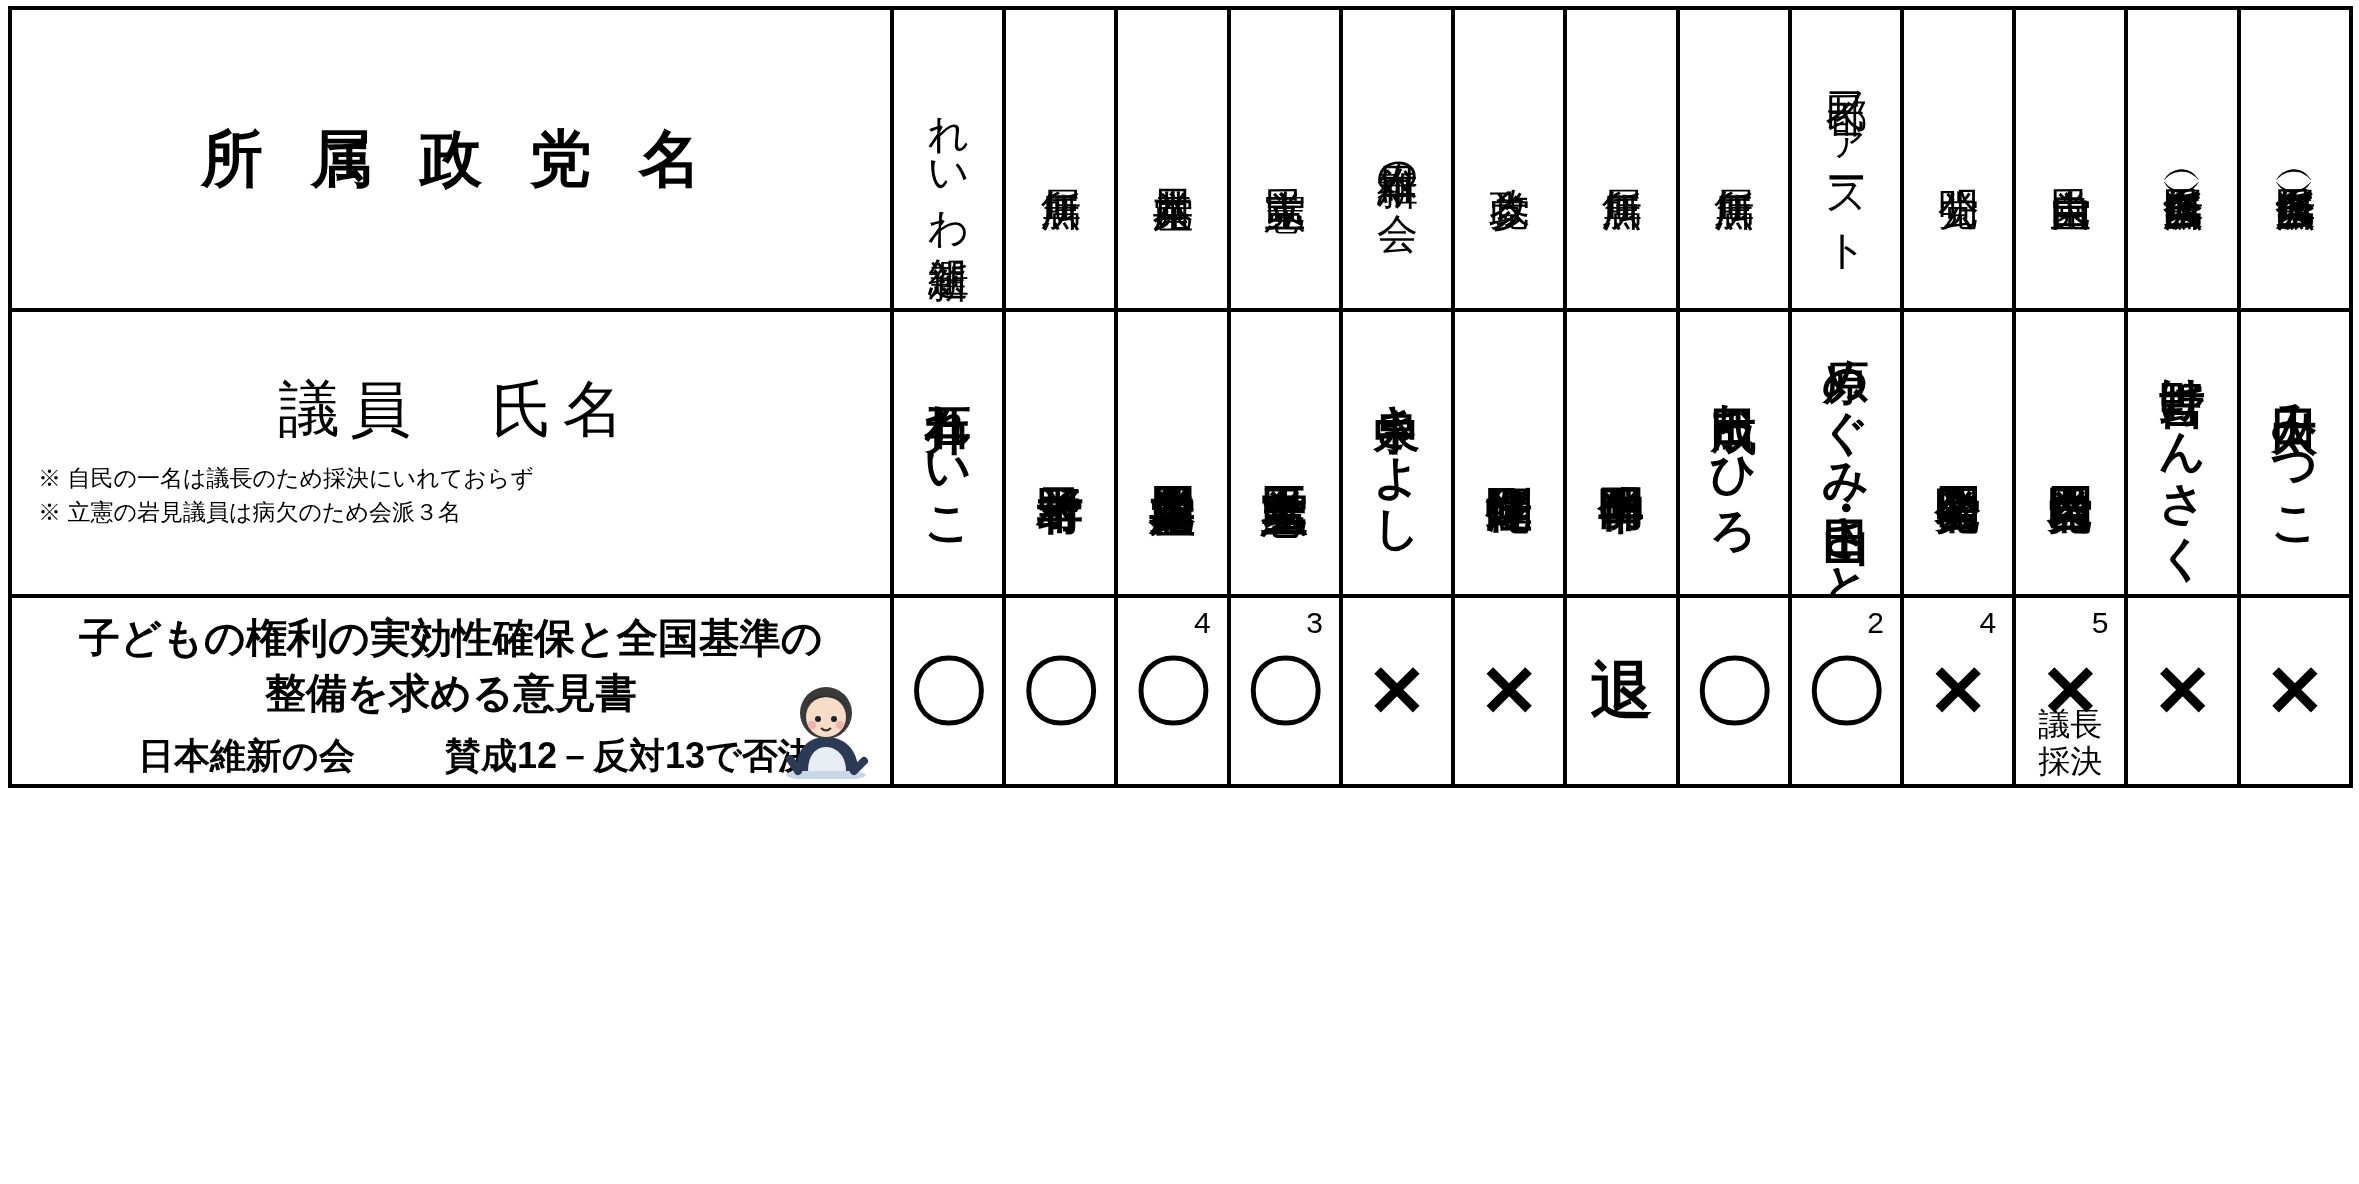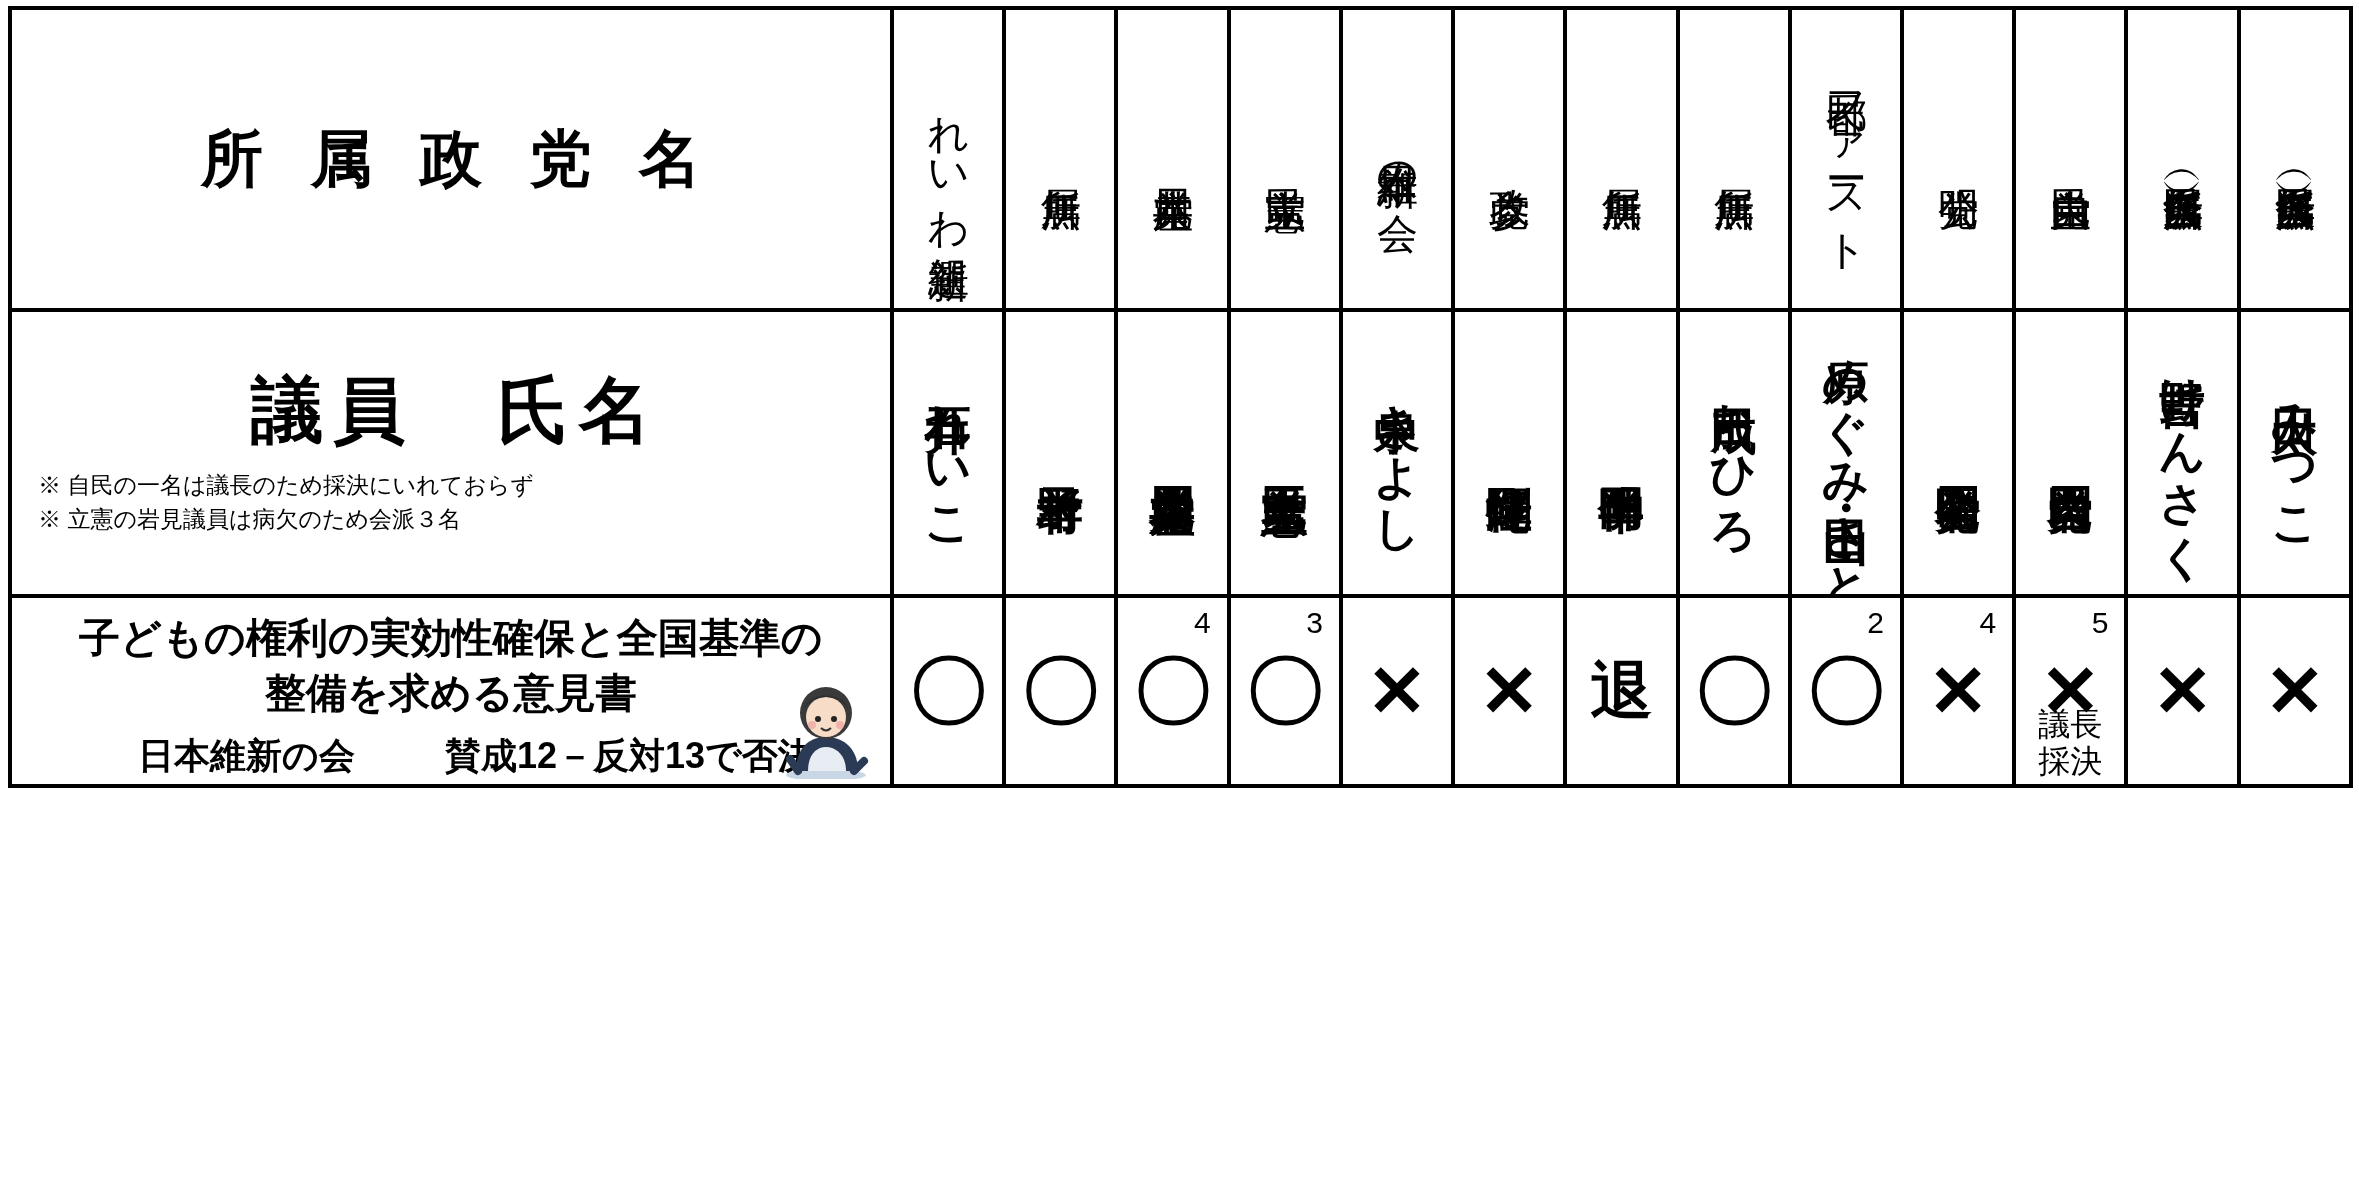--- a/index.html
+++ b/index.html
@@ -41,22 +41,22 @@
     font-weight: bold;
     letter-spacing: 16px;
     text-indent: 16px;
     line-height: 1.2;
     padding: 10px 12px;
   }
   .member-label-wrap {
     padding: 6px 0 10px 0;
   }
   .member-label {
-    font-size: 72px;
-    font-weight: bold;
+    font-size: 61px;
+    font-weight: normal;
     letter-spacing: 10px;
     text-indent: 10px;
     line-height: 1.25;
     margin-bottom: 12px;
   }
   .note-list {
     text-align: left;
     padding-left: 26px;
     font-size: 23px;
     line-height: 1.5;

